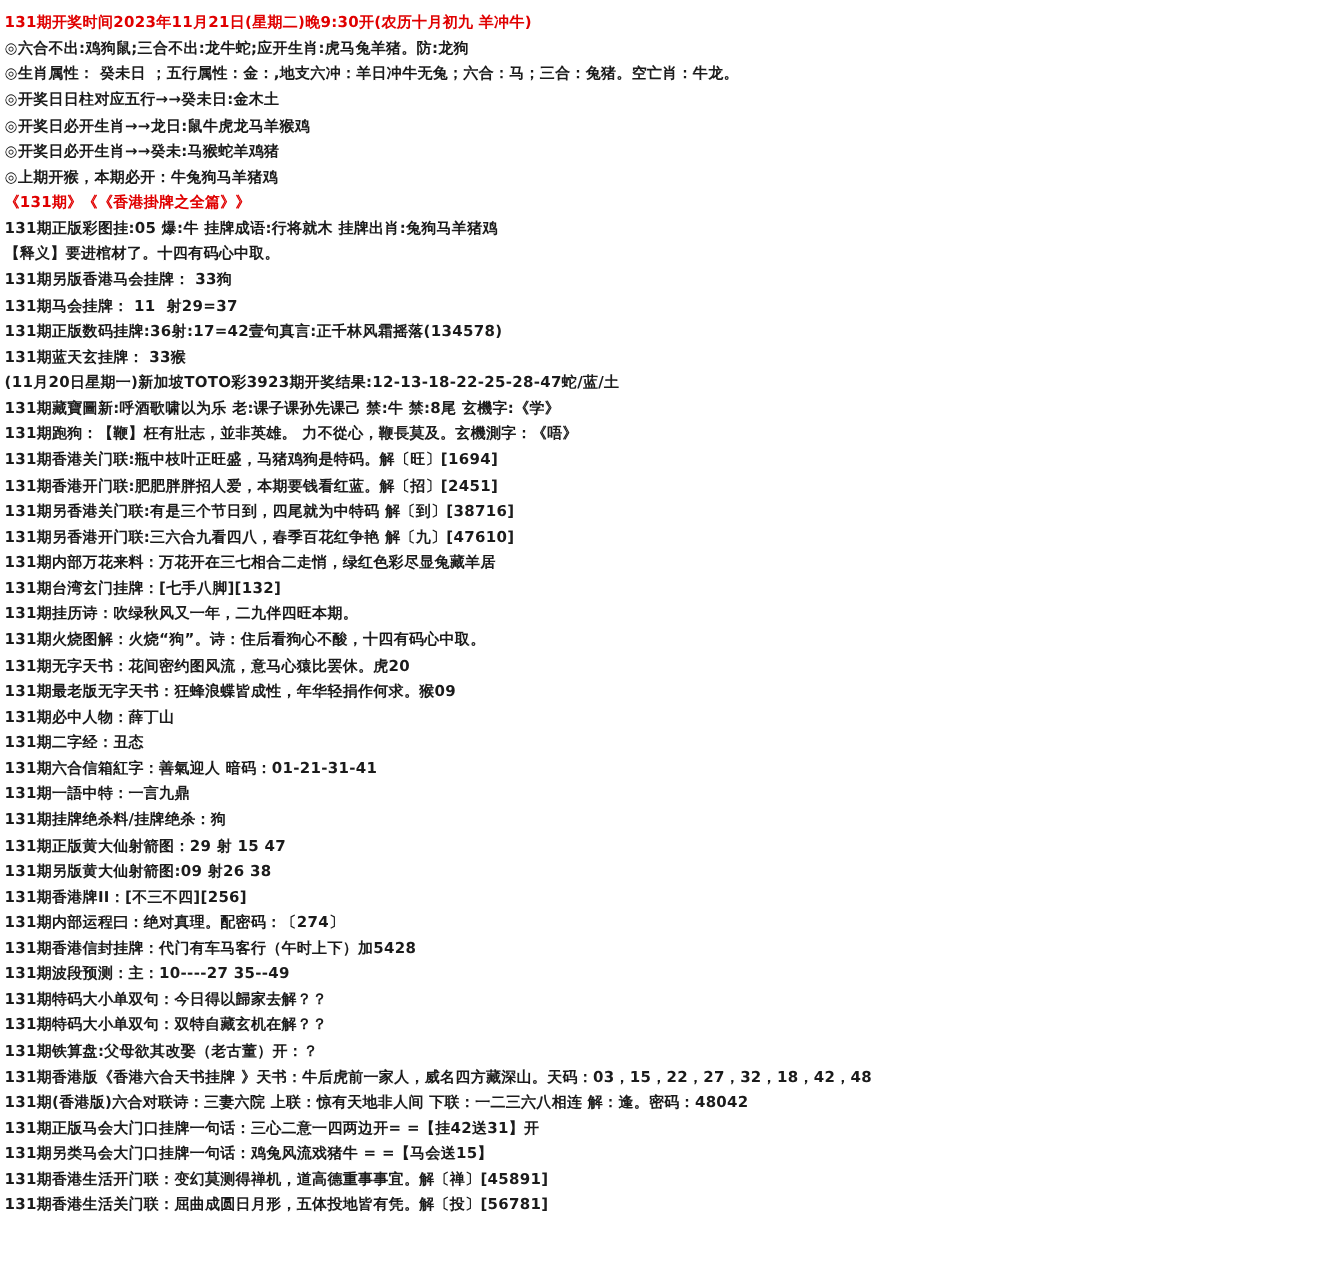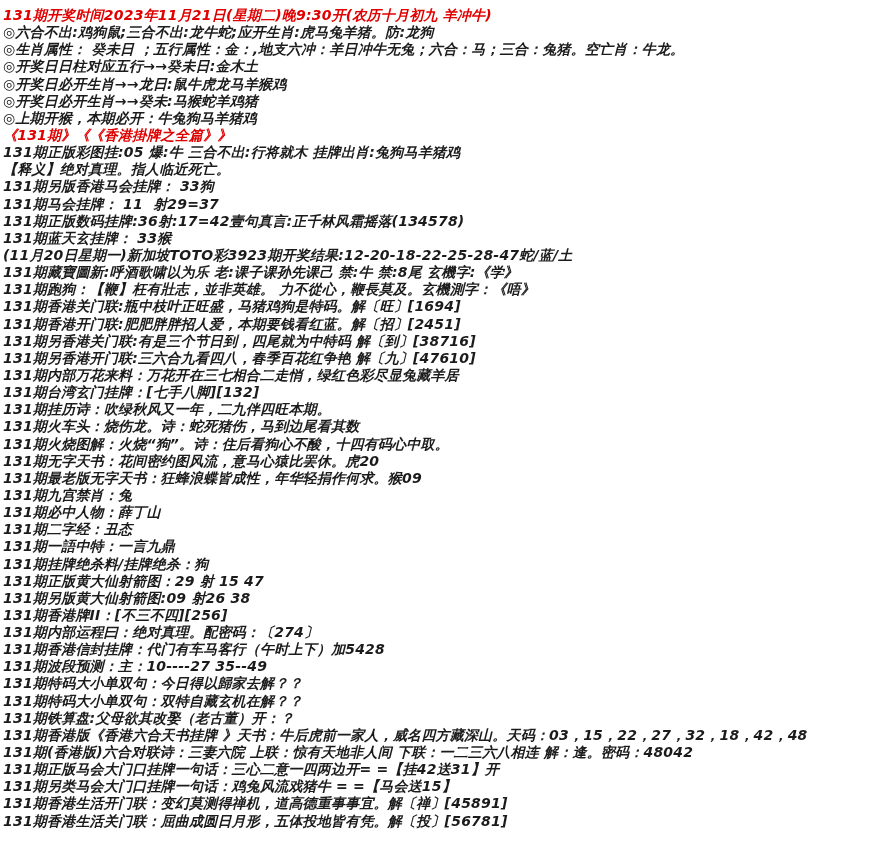--- a/index.html
+++ b/index.html
@@ -10,68 +10,66 @@
     font-family: "DejaVu Sans", "Liberation Sans", sans-serif;
   }
   .page {
     width: 890px; height: 850px;
     padding: 7px 2px 0 3px;
     background: var(--page-bg, #ffffff);
   }
   .line {
     height: 17.15px;
     line-height: 17.15px;
-    font-size: 14px;
+    font-size: 10px;
     font-weight: 700;
     color: var(--text-color, #1b1b1b);
     white-space: pre;
     overflow: hidden;
     letter-spacing: 0.2px;
-    font-style: italic;
   }
   .line.red {
     color: var(--accent-color, #e00000);
   }
 </style>
 </head>
 <body>
 
 <div class="page">
   <div>
       <div class="line red">131期开奖时间2023年11月21日(星期二)晚9:30开(农历十月初九 羊冲牛)</div>
       <div class="line">◎六合不出:鸡狗鼠;三合不出:龙牛蛇;应开生肖:虎马兔羊猪。防:龙狗</div>
       <div class="line">◎生肖属性： 癸未日 ；五行属性：金：,地支六冲：羊日冲牛无兔；六合：马；三合：兔猪。空亡肖：牛龙。</div>
       <div class="line">◎开奖日日柱对应五行→→癸未日:金木土</div>
       <div class="line">◎开奖日必开生肖→→龙日:鼠牛虎龙马羊猴鸡</div>
       <div class="line">◎开奖日必开生肖→→癸未:马猴蛇羊鸡猪</div>
       <div class="line">◎上期开猴，本期必开：牛兔狗马羊猪鸡</div>
       <div class="line red">《131期》《《香港掛牌之全篇》》</div>
-      <div class="line">131期正版彩图挂:05 爆:牛 三合不出:行将就木 挂牌出肖:兔狗马羊猪鸡</div>
-      <div class="line">【释义】绝对真理。指人临近死亡。</div>
+      <div class="line">131期正版彩图挂:05 爆:牛 挂牌成语:行将就木 挂牌出肖:兔狗马羊猪鸡</div>
+      <div class="line">【释义】要进棺材了。十四有码心中取。</div>
       <div class="line">131期另版香港马会挂牌： 33狗</div>
       <div class="line">131期马会挂牌： 11  射29=37</div>
       <div class="line">131期正版数码挂牌:36射:17=42壹句真言:正千林风霜摇落(134578)</div>
       <div class="line">131期蓝天玄挂牌： 33猴</div>
-      <div class="line">(11月20日星期一)新加坡TOTO彩3923期开奖结果:12-20-18-22-25-28-47蛇/蓝/土</div>
+      <div class="line">(11月20日星期一)新加坡TOTO彩3923期开奖结果:12-13-18-22-25-28-47蛇/蓝/土</div>
       <div class="line">131期藏寶圖新:呼酒歌啸以为乐 老:课子课孙先课己 禁:牛 禁:8尾 玄機字:《学》</div>
       <div class="line">131期跑狗：【鞭】枉有壯志，並非英雄。 力不從心，鞭長莫及。玄機測字：《唔》</div>
       <div class="line">131期香港关门联:瓶中枝叶正旺盛，马猪鸡狗是特码。解〔旺〕[1694]</div>
       <div class="line">131期香港开门联:肥肥胖胖招人爱，本期要钱看红蓝。解〔招〕[2451]</div>
       <div class="line">131期另香港关门联:有是三个节日到，四尾就为中特码 解〔到〕[38716]</div>
       <div class="line">131期另香港开门联:三六合九看四八，春季百花红争艳 解〔九〕[47610]</div>
       <div class="line">131期内部万花来料：万花开在三七相合二走悄，绿红色彩尽显兔藏羊居</div>
       <div class="line">131期台湾玄门挂牌：[七手八脚][132]</div>
       <div class="line">131期挂历诗：吹绿秋风又一年，二九伴四旺本期。</div>
-      <div class="line">131期火车头：烧伤龙。诗：蛇死猪伤，马到边尾看其数</div>
       <div class="line">131期火烧图解：火烧“狗”。诗：住后看狗心不酸，十四有码心中取。</div>
       <div class="line">131期无字天书：花间密约图风流，意马心猿比罢休。虎20</div>
       <div class="line">131期最老版无字天书：狂蜂浪蝶皆成性，年华轻捐作何求。猴09</div>
-      <div class="line">131期九宫禁肖：兔</div>
       <div class="line">131期必中人物：薛丁山</div>
       <div class="line">131期二字经：丑态</div>
+      <div class="line">131期六合信箱紅字：善氣迎人 暗码：01-21-31-41</div>
       <div class="line">131期一語中特：一言九鼎</div>
       <div class="line">131期挂牌绝杀料/挂牌绝杀：狗</div>
       <div class="line">131期正版黄大仙射箭图：29 射 15 47</div>
       <div class="line">131期另版黄大仙射箭图:09 射26 38</div>
       <div class="line">131期香港牌II：[不三不四][256]</div>
       <div class="line">131期内部运程曰：绝对真理。配密码：〔274〕</div>
       <div class="line">131期香港信封挂牌：代门有车马客行（午时上下）加5428</div>
       <div class="line">131期波段预测：主：10----27 35--49</div>
       <div class="line">131期特码大小单双句：今日得以歸家去解？？</div>
       <div class="line">131期特码大小单双句：双特自藏玄机在解？？</div>

